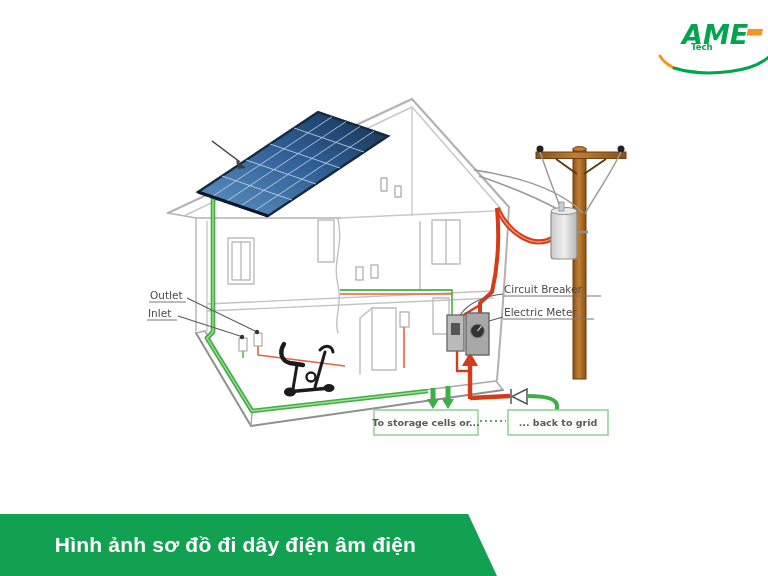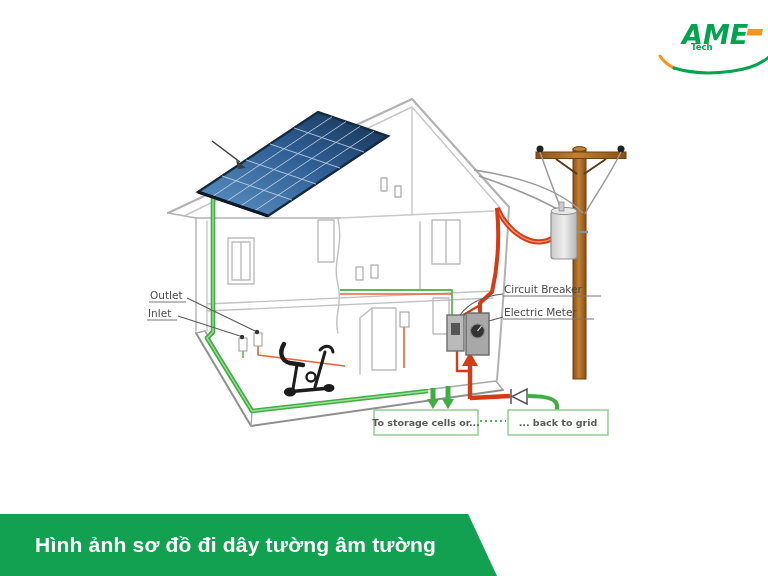--- a/index.html
+++ b/index.html
@@ -225,16 +225,16 @@
     <svg viewBox="0 0 124 66" width="124" height="66">
       <path d="M2,42 C5,47 10,51 16,54" fill="none" stroke="#F7941D" stroke-width="3" stroke-linecap="round"></path>
       <path d="M16,54 C32,59 52,60 72,57.5 C96,54.5 112,47 119,32" fill="none" stroke="#00A44F" stroke-width="3" stroke-linecap="round"></path>
       <text x="24" y="30" font-size="27" font-weight="bold" font-style="italic" fill="#00A44F" font-family="Liberation Sans, sans-serif">AME</text>
       <rect x="90" y="15" width="15" height="6.5" fill="#F7941D" transform="skewX(-12)" transform-origin="90 15"></rect>
       <text x="33" y="36" font-size="8.5" font-weight="bold" fill="#00A44F" font-family="Liberation Sans, sans-serif">Tech</text>
     </svg>
   </div>
 
   <div class="banner">
-    <span>Hình ảnh sơ đồ đi dây tường âm tường</span>
+    <span>Hình ảnh sơ đồ đi dây điện âm điện</span>
   </div>
 
 </div>
 
 </body></html>

